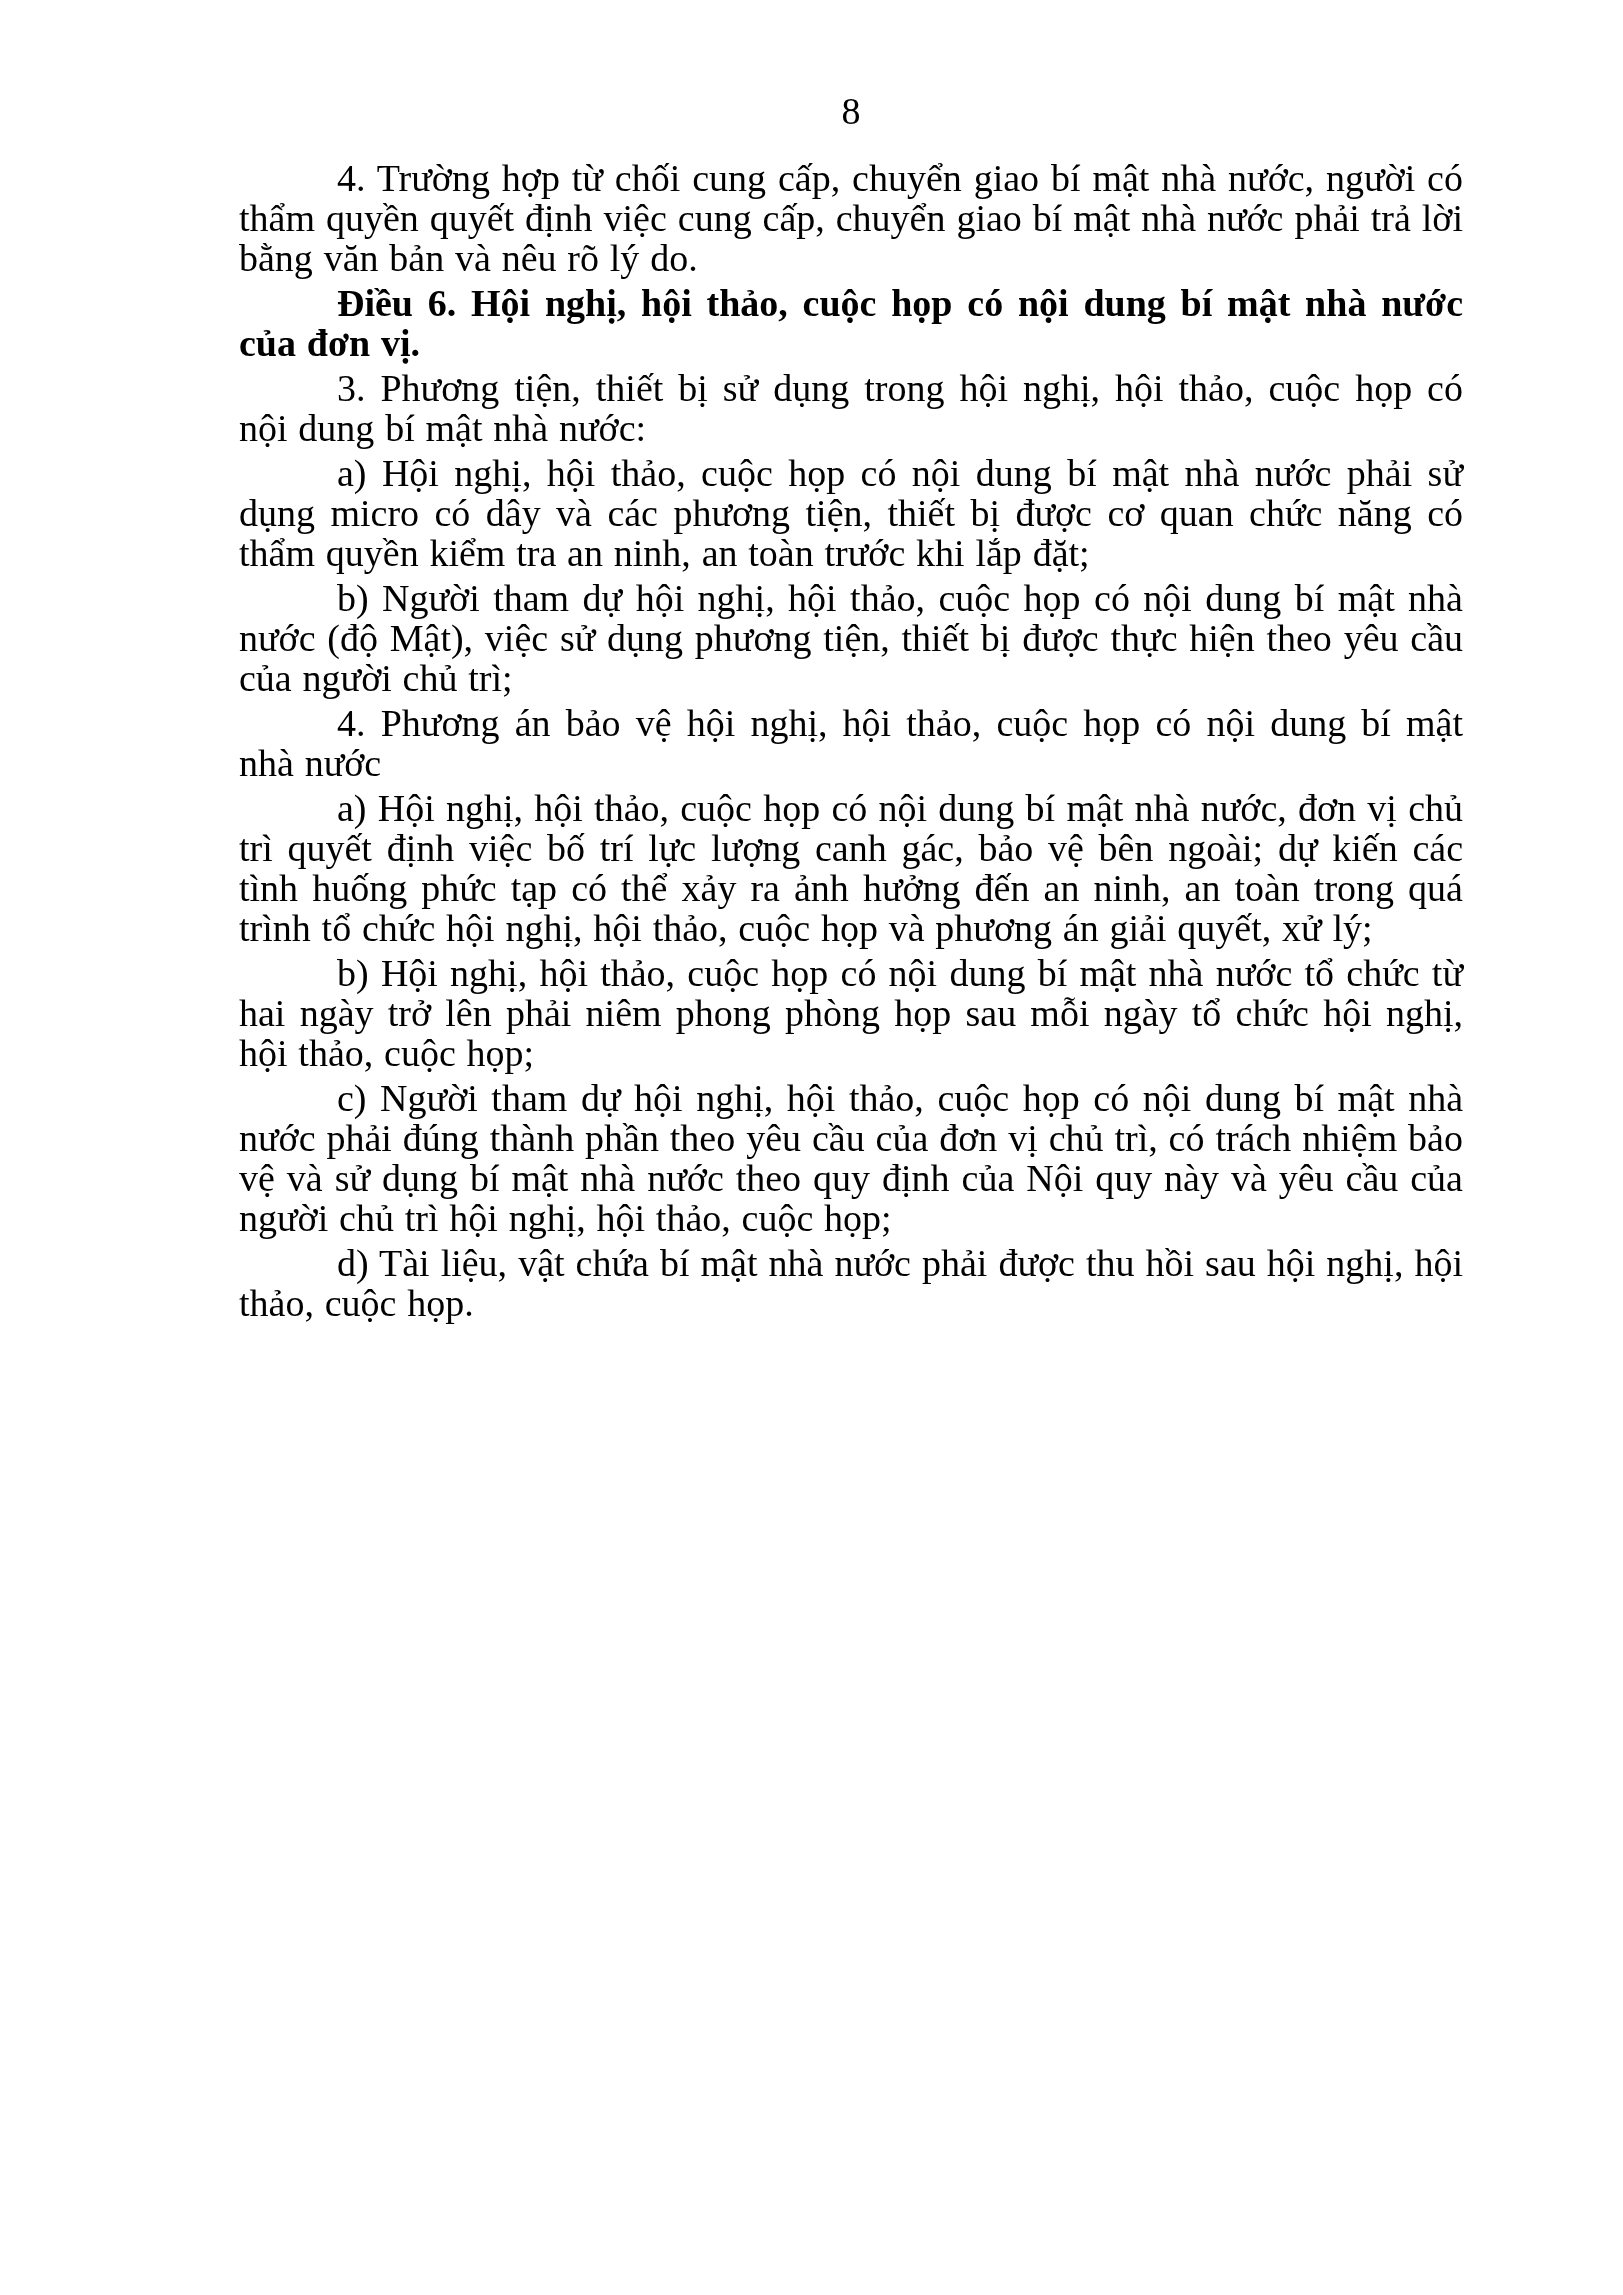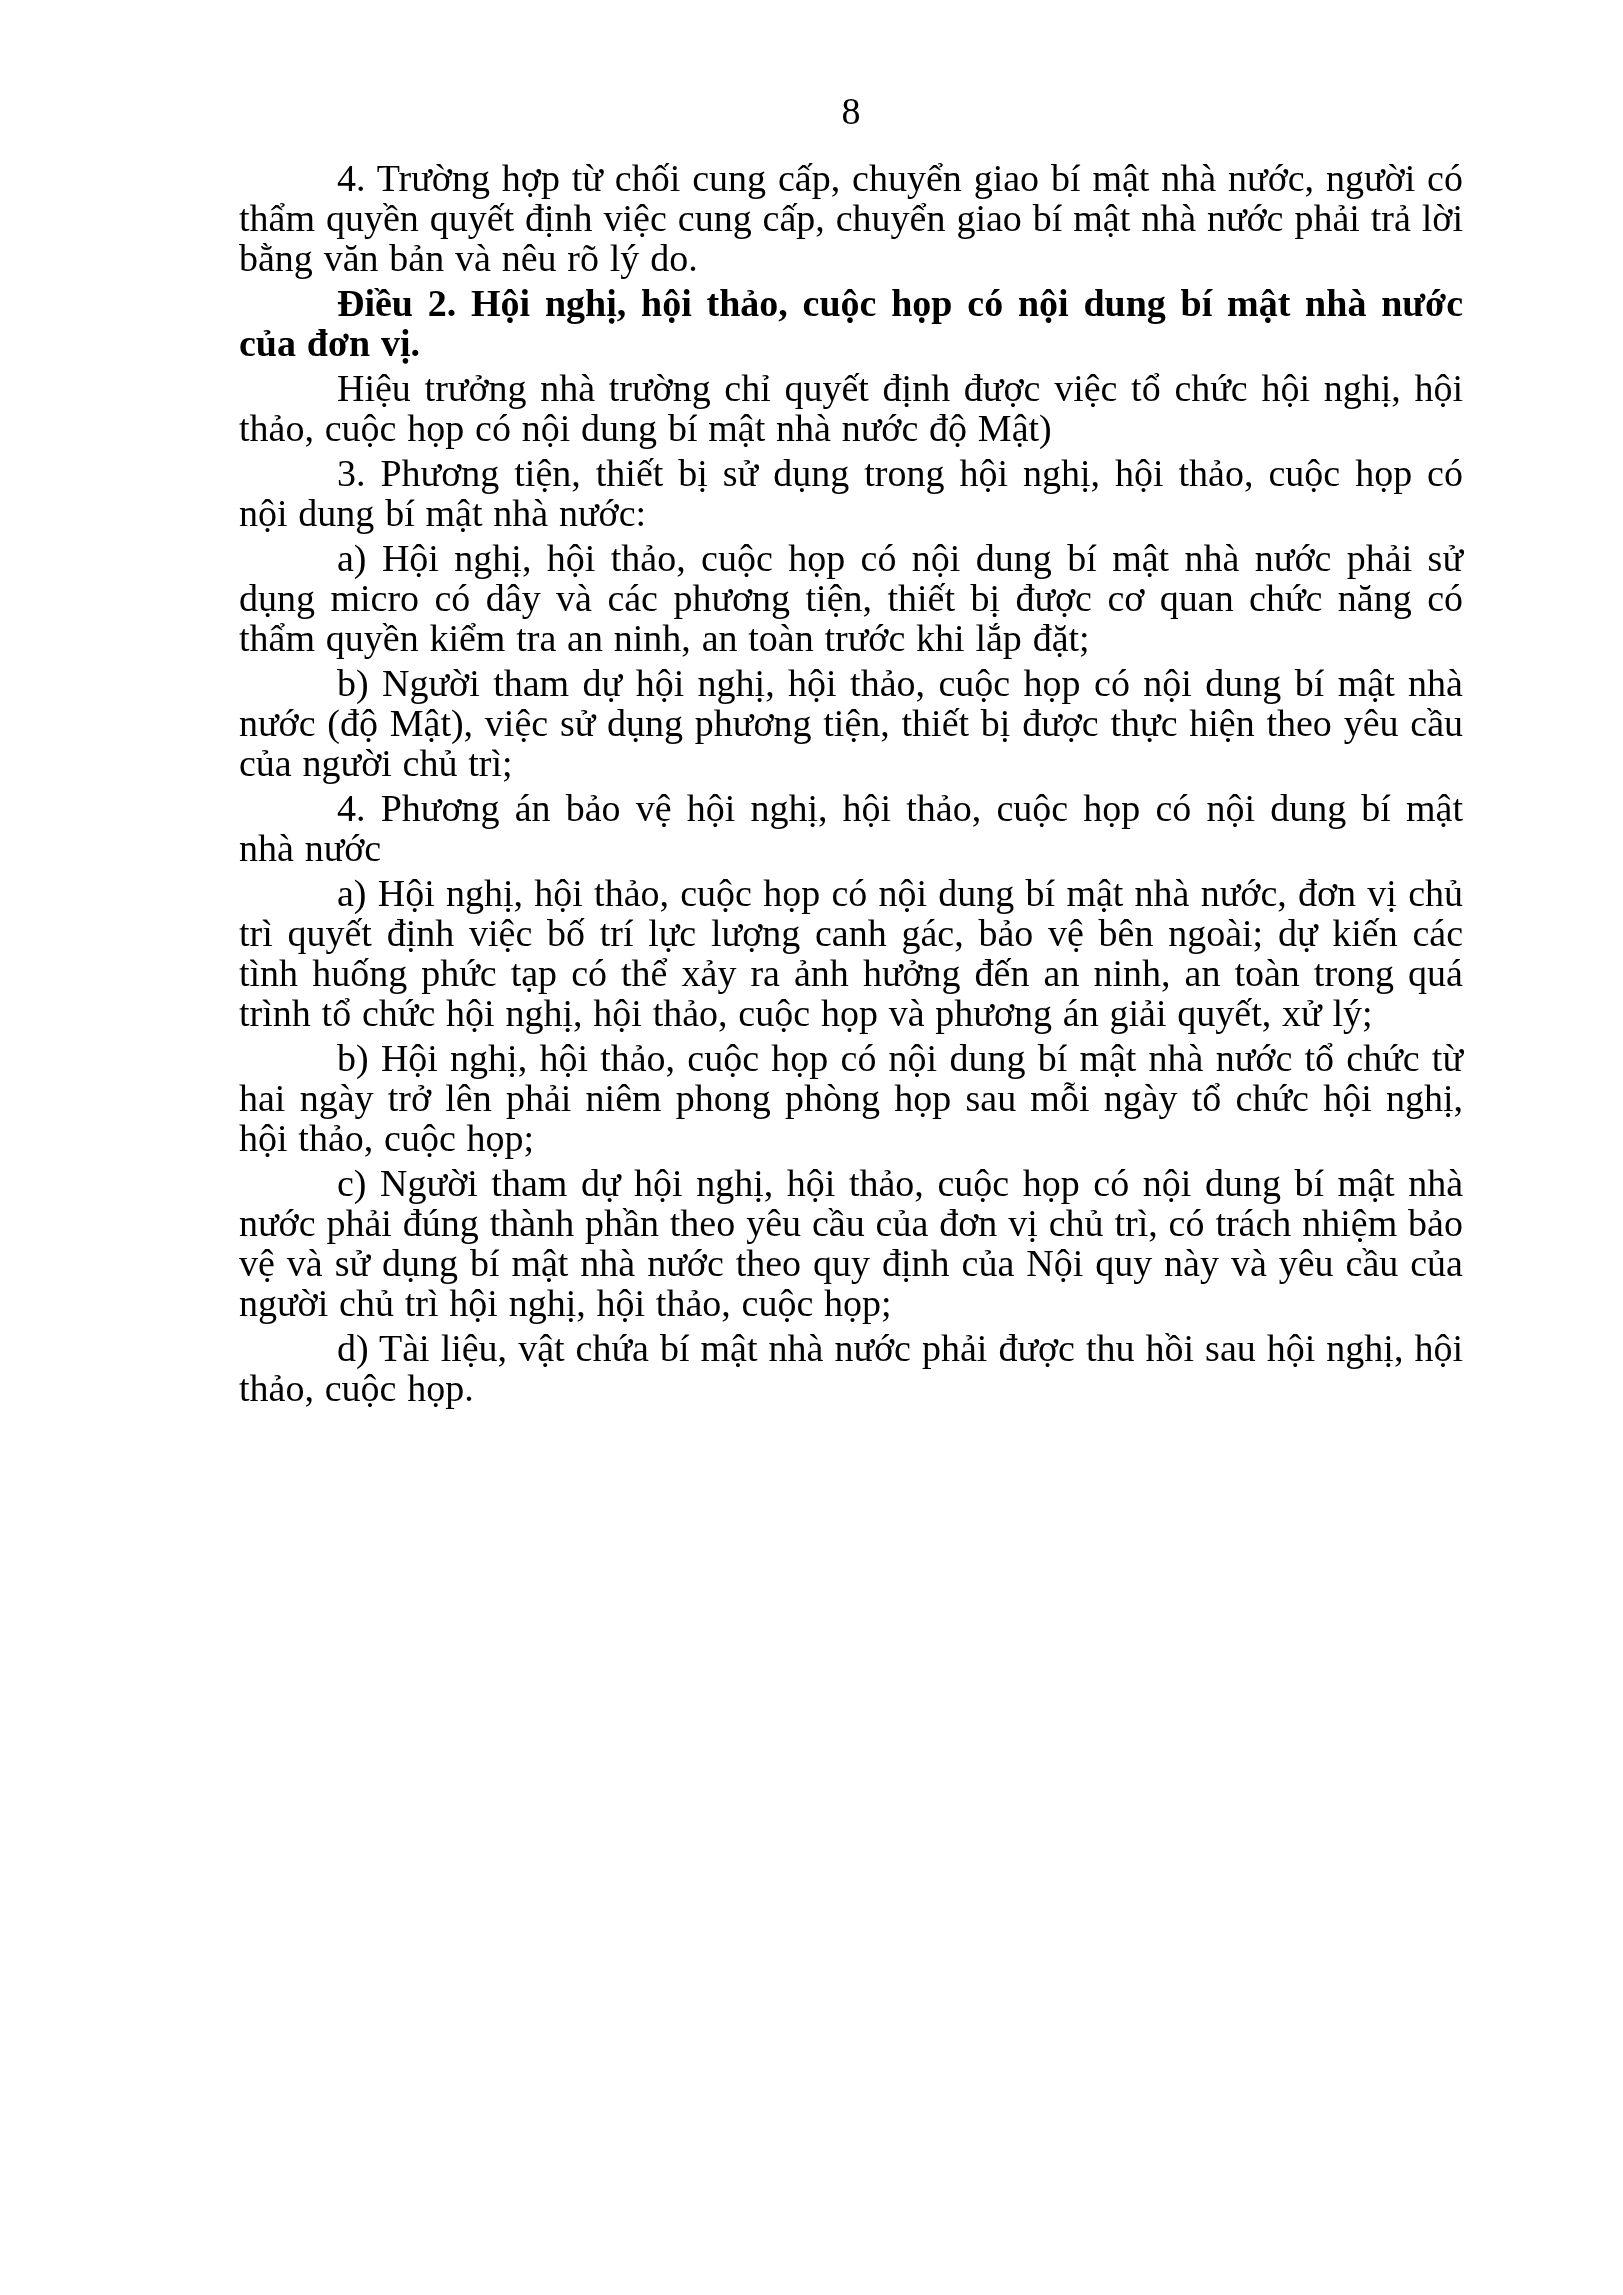--- a/index.html
+++ b/index.html
@@ -44,23 +44,22 @@
 <body>
 
 <div class="page">
   <div class="content">
     <div class="page-number">8</div>
 
     <p class="para">4. Trường hợp từ chối cung cấp, chuyển giao bí mật nhà nước, người có thẩm quyền quyết định việc cung cấp, chuyển giao bí mật nhà nước phải trả lời bằng văn bản và nêu rõ lý do.</p>
 
 
 
-    <p class="para heading">Điều 2. Hội nghị, hội thảo, cuộc họp có nội dung bí mật nhà nước của đơn vị.</p>
+    <p class="para heading">Điều 6. Hội nghị, hội thảo, cuộc họp có nội dung bí mật nhà nước của đơn vị.</p>
 
-    <p class="para">Hiệu trưởng nhà trường chỉ quyết định được việc tổ chức hội nghị, hội thảo, cuộc họp có nội dung bí mật nhà nước độ Mật)</p>
 
 
 
     <p class="para">3. Phương tiện, thiết bị sử dụng trong hội nghị, hội thảo, cuộc họp có nội dung bí mật nhà nước:</p>
 
     <p class="para">a) Hội nghị, hội thảo, cuộc họp có nội dung bí mật nhà nước phải sử dụng micro có dây và các phương tiện, thiết bị được cơ quan chức năng có thẩm quyền kiểm tra an ninh, an toàn trước khi lắp đặt;</p>
 
     <p class="para">b) Người tham dự hội nghị, hội thảo, cuộc họp có nội dung bí mật nhà nước (độ Mật), việc sử dụng phương tiện, thiết bị được thực hiện theo yêu cầu của người chủ trì;</p>
 
     <p class="para">4. Phương án bảo vệ hội nghị, hội thảo, cuộc họp có nội dung bí mật nhà nước</p>

